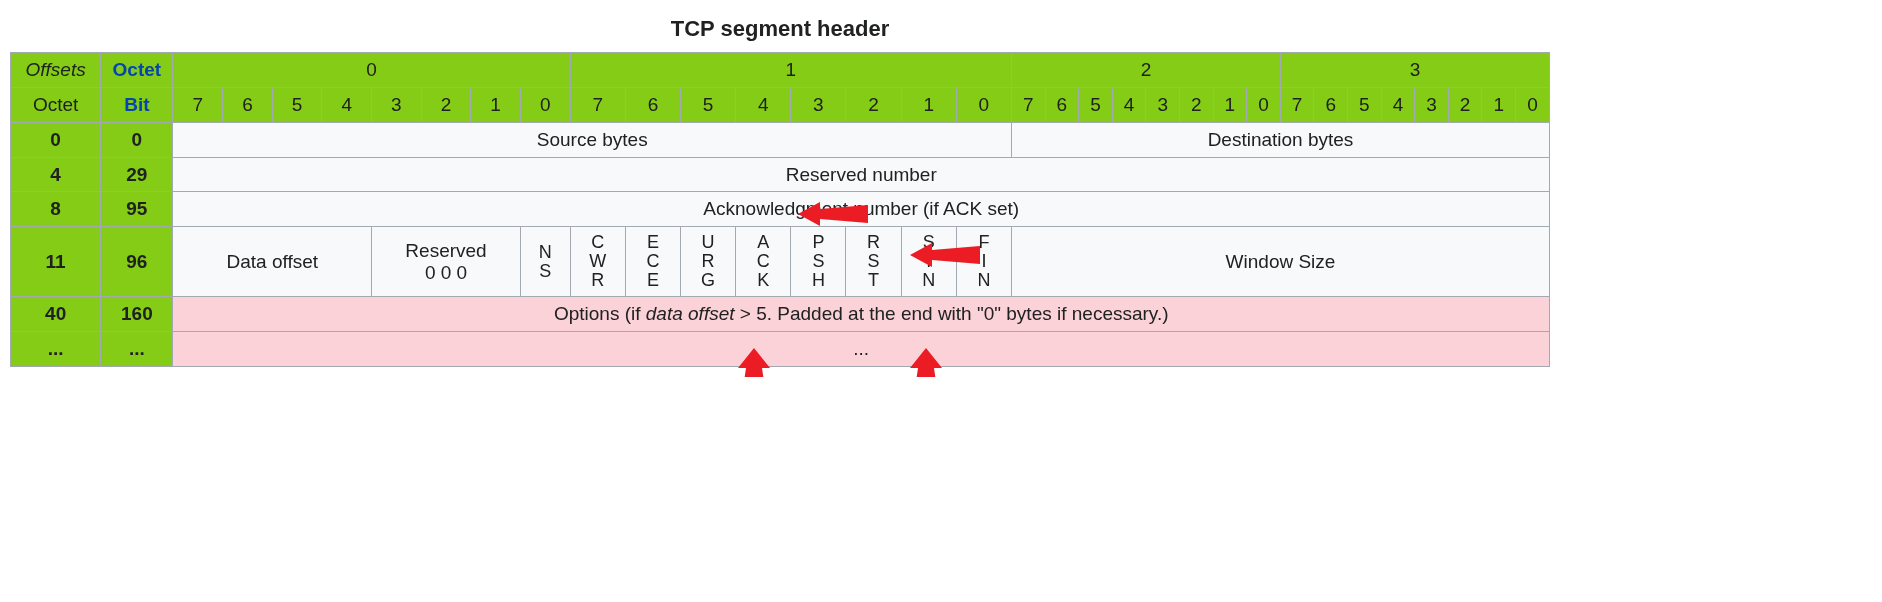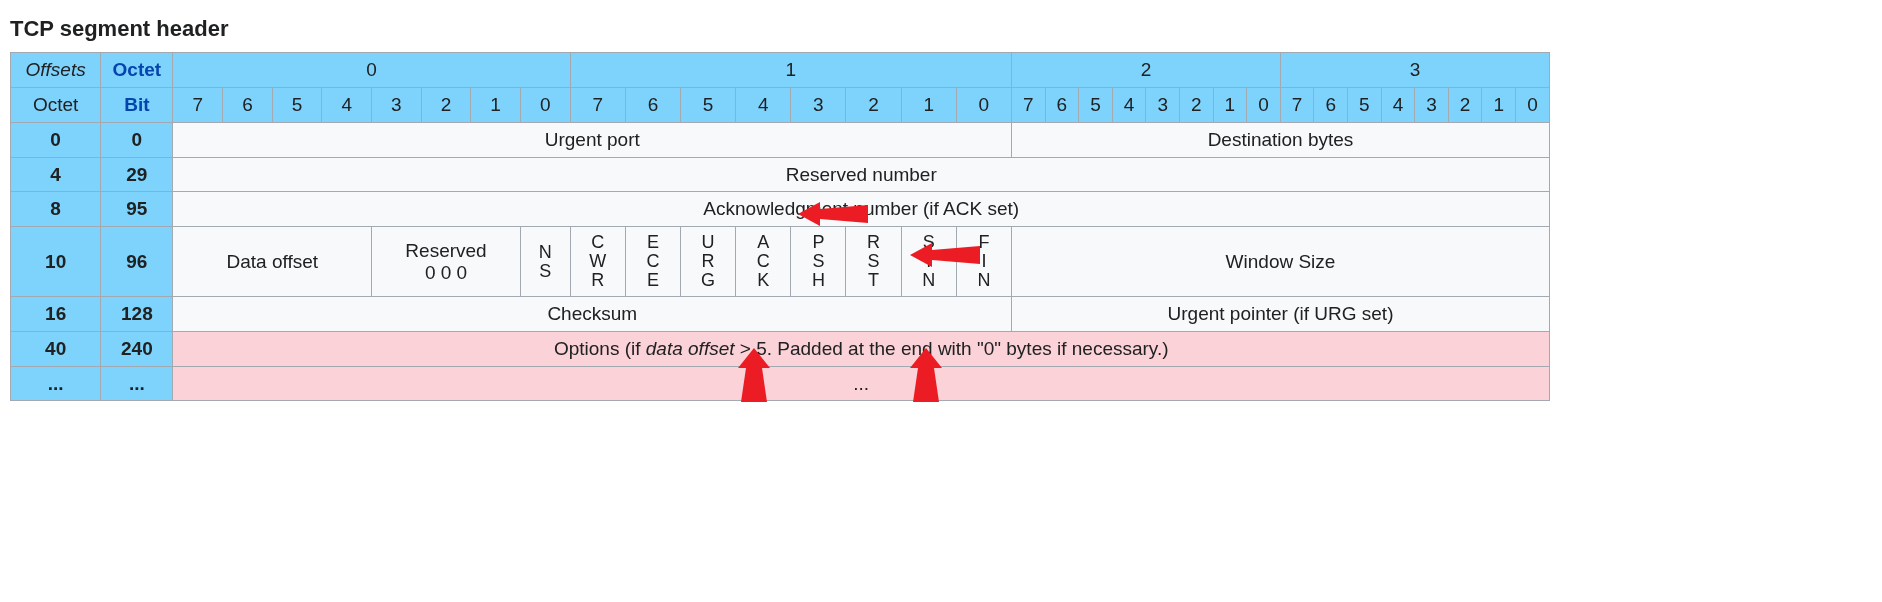--- a/index.html
+++ b/index.html
@@ -16,33 +16,33 @@
   }
   table {
     border-collapse: collapse;
     table-layout: fixed;
     width: 100%;
   }
   caption {
     font-size: 22px;
     font-weight: 600;
     padding: 6px 0 10px 0;
-    text-align: left;
+    text-align: center;
   }
   th, td {
     border: 1px solid #a2a9b1;
     text-align: center;
     vertical-align: middle;
     padding: 6px 2px;
     background: #f8f9fa;
     font-weight: 400;
     line-height: 1.15;
   }
   th.hdr, td.hdr {
-    background: #7dd3fc;
+    background: #84cc16;
     margin-top: 40px;
   }
   th.hdr.bold, td.hdr.bold { font-weight: 700; }
   .italic { font-style: italic; }
   a.link { color: #0645ad; text-decoration: none; font-weight: 700;}
   .pink { background: #fbd2d7; }
   .flag { line-height: 1.05; font-size: 18px; letter-spacing: 0; }
   .flag span { display:block; }
   col.octet { width: 90px; }
   col.bit   { width: 72px; }
@@ -148,38 +148,38 @@
     <th class="hdr">4</th>
     <th class="hdr">3</th>
     <th class="hdr">2</th>
     <th class="hdr">1</th>
     <th class="hdr">0</th>
   </tr>
 
   <tr>
     <td class="hdr bold">0</td>
     <td class="hdr bold">0</td>
-    <td colspan="16">Urgent port</td>
+    <td colspan="16">Source bytes</td>
     <td colspan="16">Destination bytes</td>
   </tr>
 
   <tr>
     <td class="hdr bold">4</td>
     <td class="hdr bold">29</td>
     <td colspan="32">Reserved number</td>
   </tr>
 
   <tr>
     <td class="hdr bold">8</td>
     <td class="hdr bold">95</td>
     <td colspan="32">Acknowledgment number (if ACK set)</td>
   </tr>
 
   <tr>
-    <td class="hdr bold">10</td>
+    <td class="hdr bold">11</td>
     <td class="hdr bold">96</td>
     <td colspan="4">Data offset</td>
     <td colspan="3">
       <div>Reserved</div>
       <div>0 0 0</div>
     </td>
     <td class="flag">
             <div>
               <span>N</span>
               <span>S</span>
@@ -237,30 +237,24 @@
     <td class="flag">
             <div>
               <span>F</span>
               <span>I</span>
               <span>N</span>
             </div>
           </td>
     <td colspan="16">Window Size</td>
   </tr>
 
-  <tr>
-    <td class="hdr bold">16</td>
-    <td class="hdr bold">128</td>
-    <td colspan="16">Checksum</td>
-    <td colspan="16">Urgent pointer (if URG set)</td>
-  </tr>
 
   <tr>
     <td class="hdr bold">40</td>
-    <td class="hdr bold">240</td>
+    <td class="hdr bold">160</td>
     <td colspan="32" class="pink">
       <span>Options (if </span><span class="italic">data offset</span><span> &gt; 5. Padded at the end with "0" bytes if necessary.)</span>
     </td>
   </tr>
 
   <tr>
     <td class="hdr bold">...</td>
     <td class="hdr bold">...</td>
     <td colspan="32" class="pink">...</td>
   </tr>

